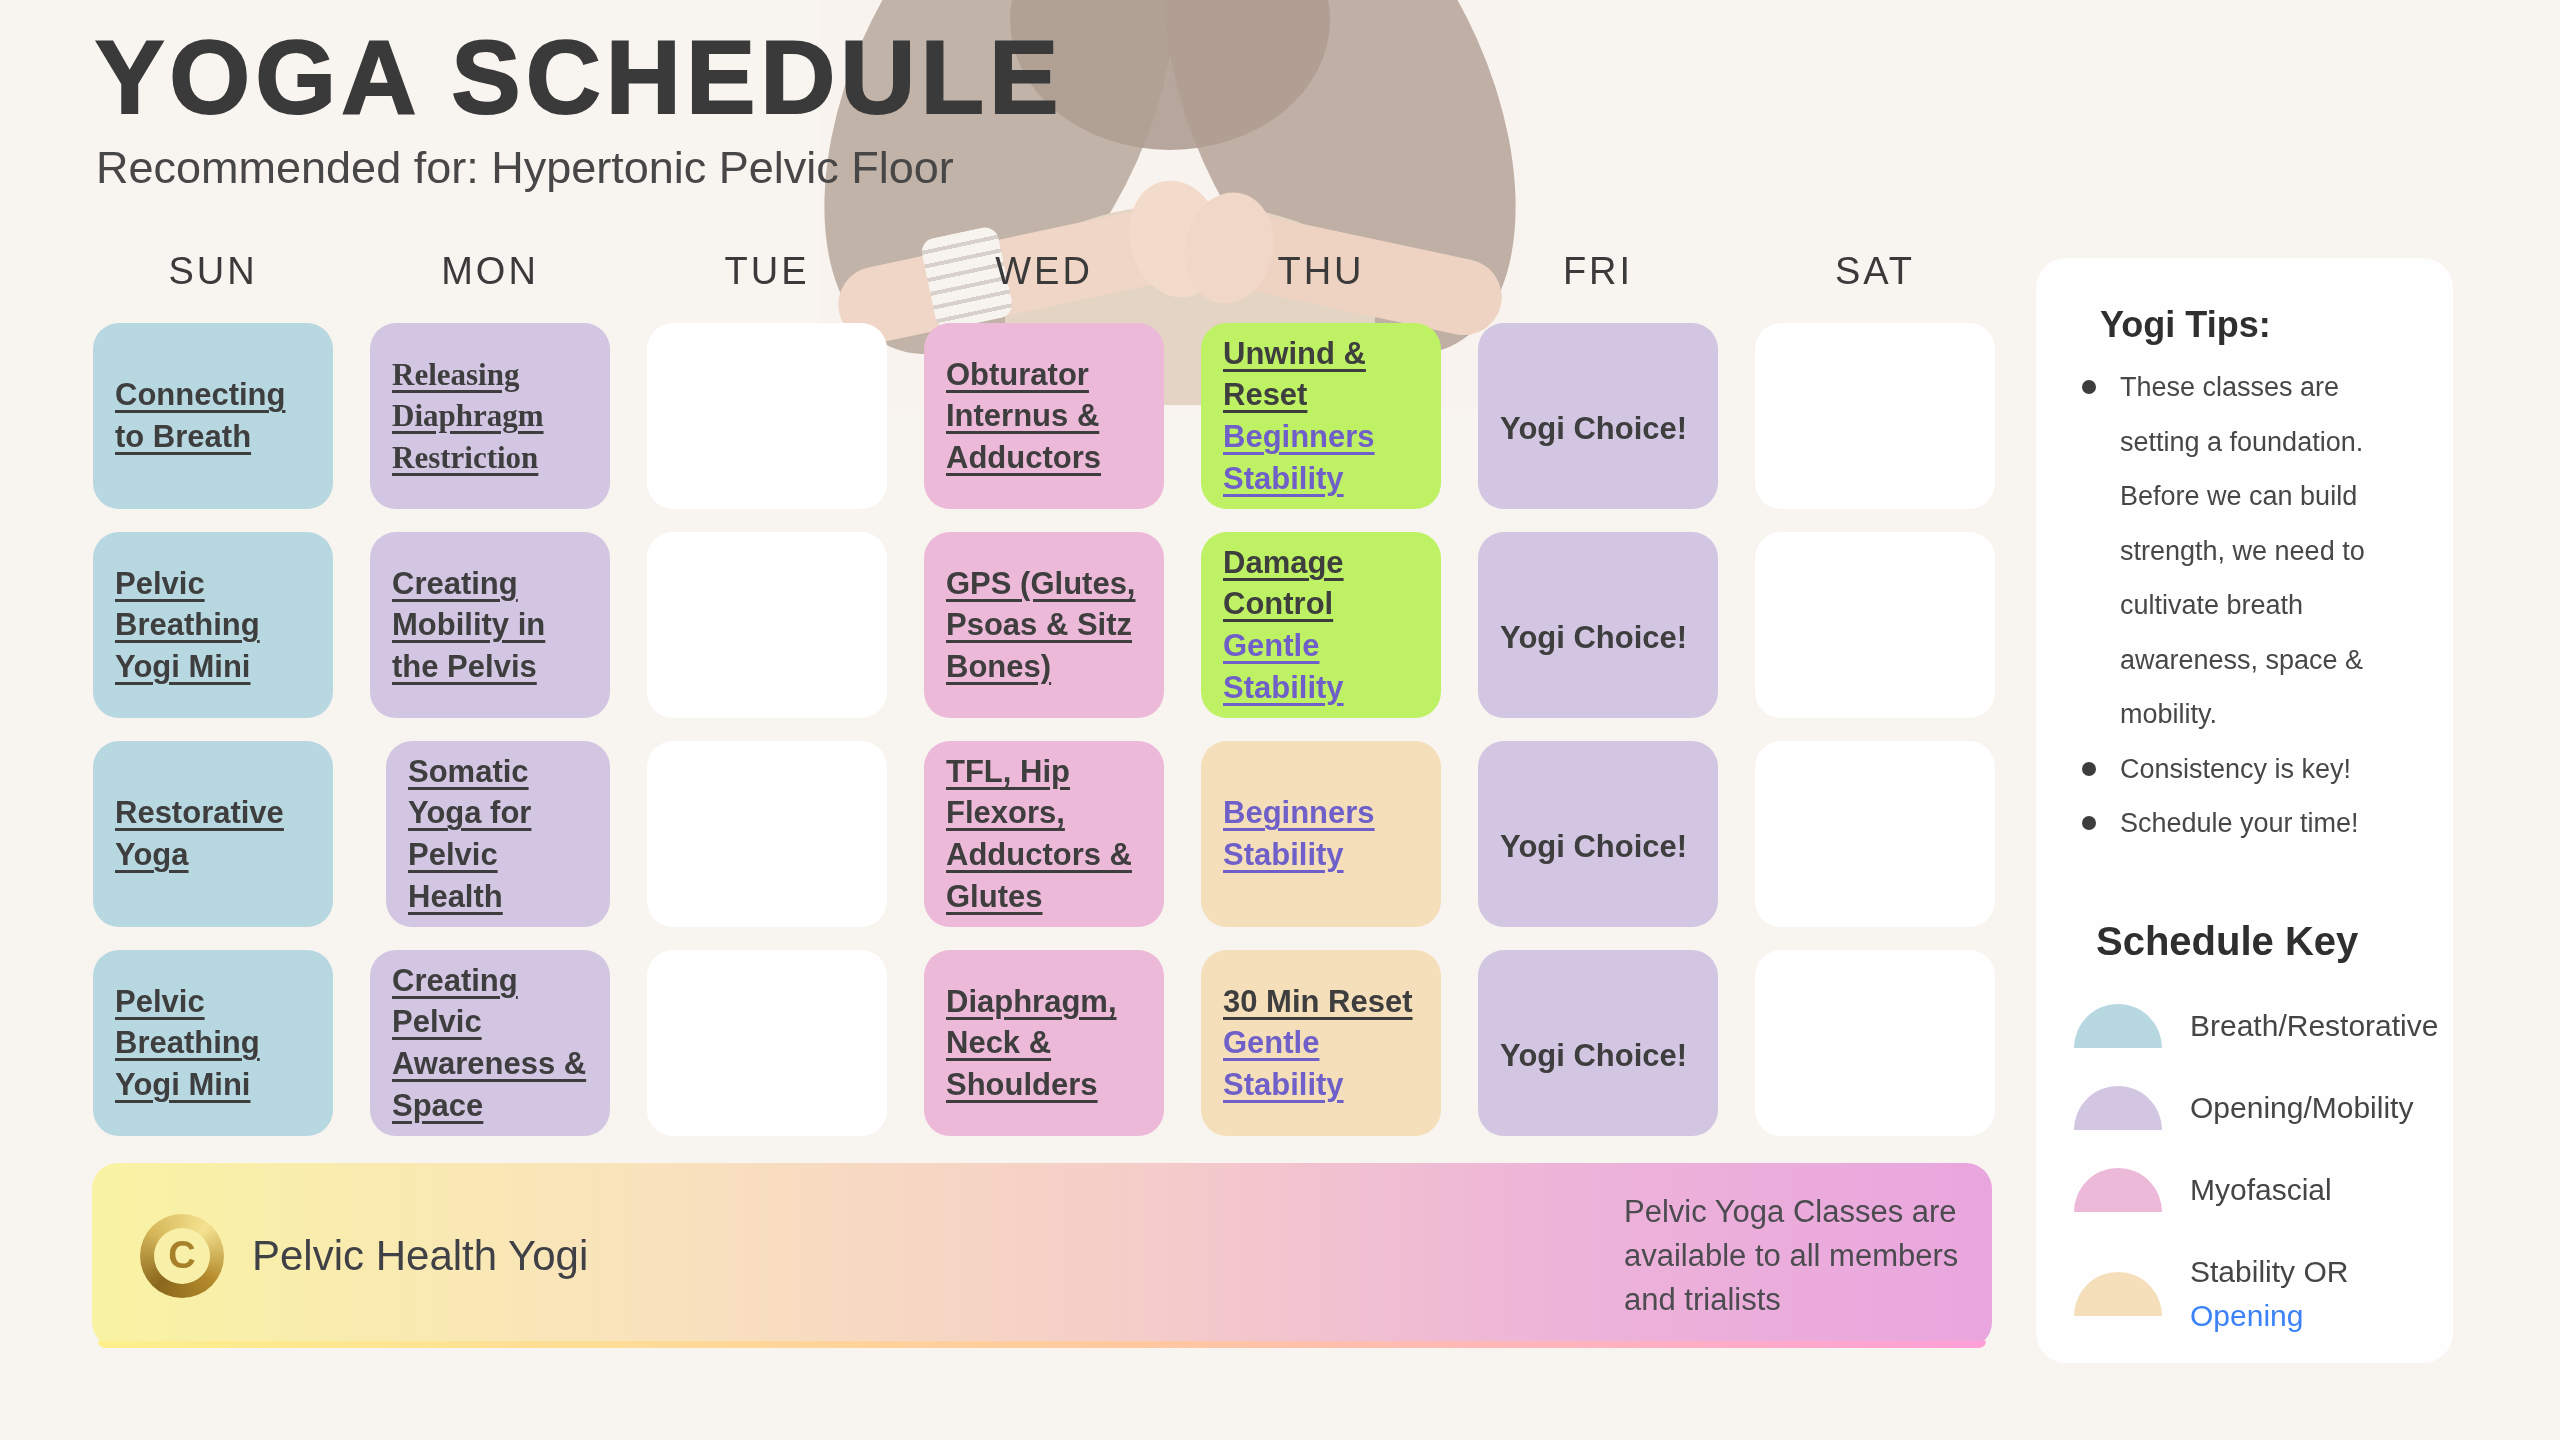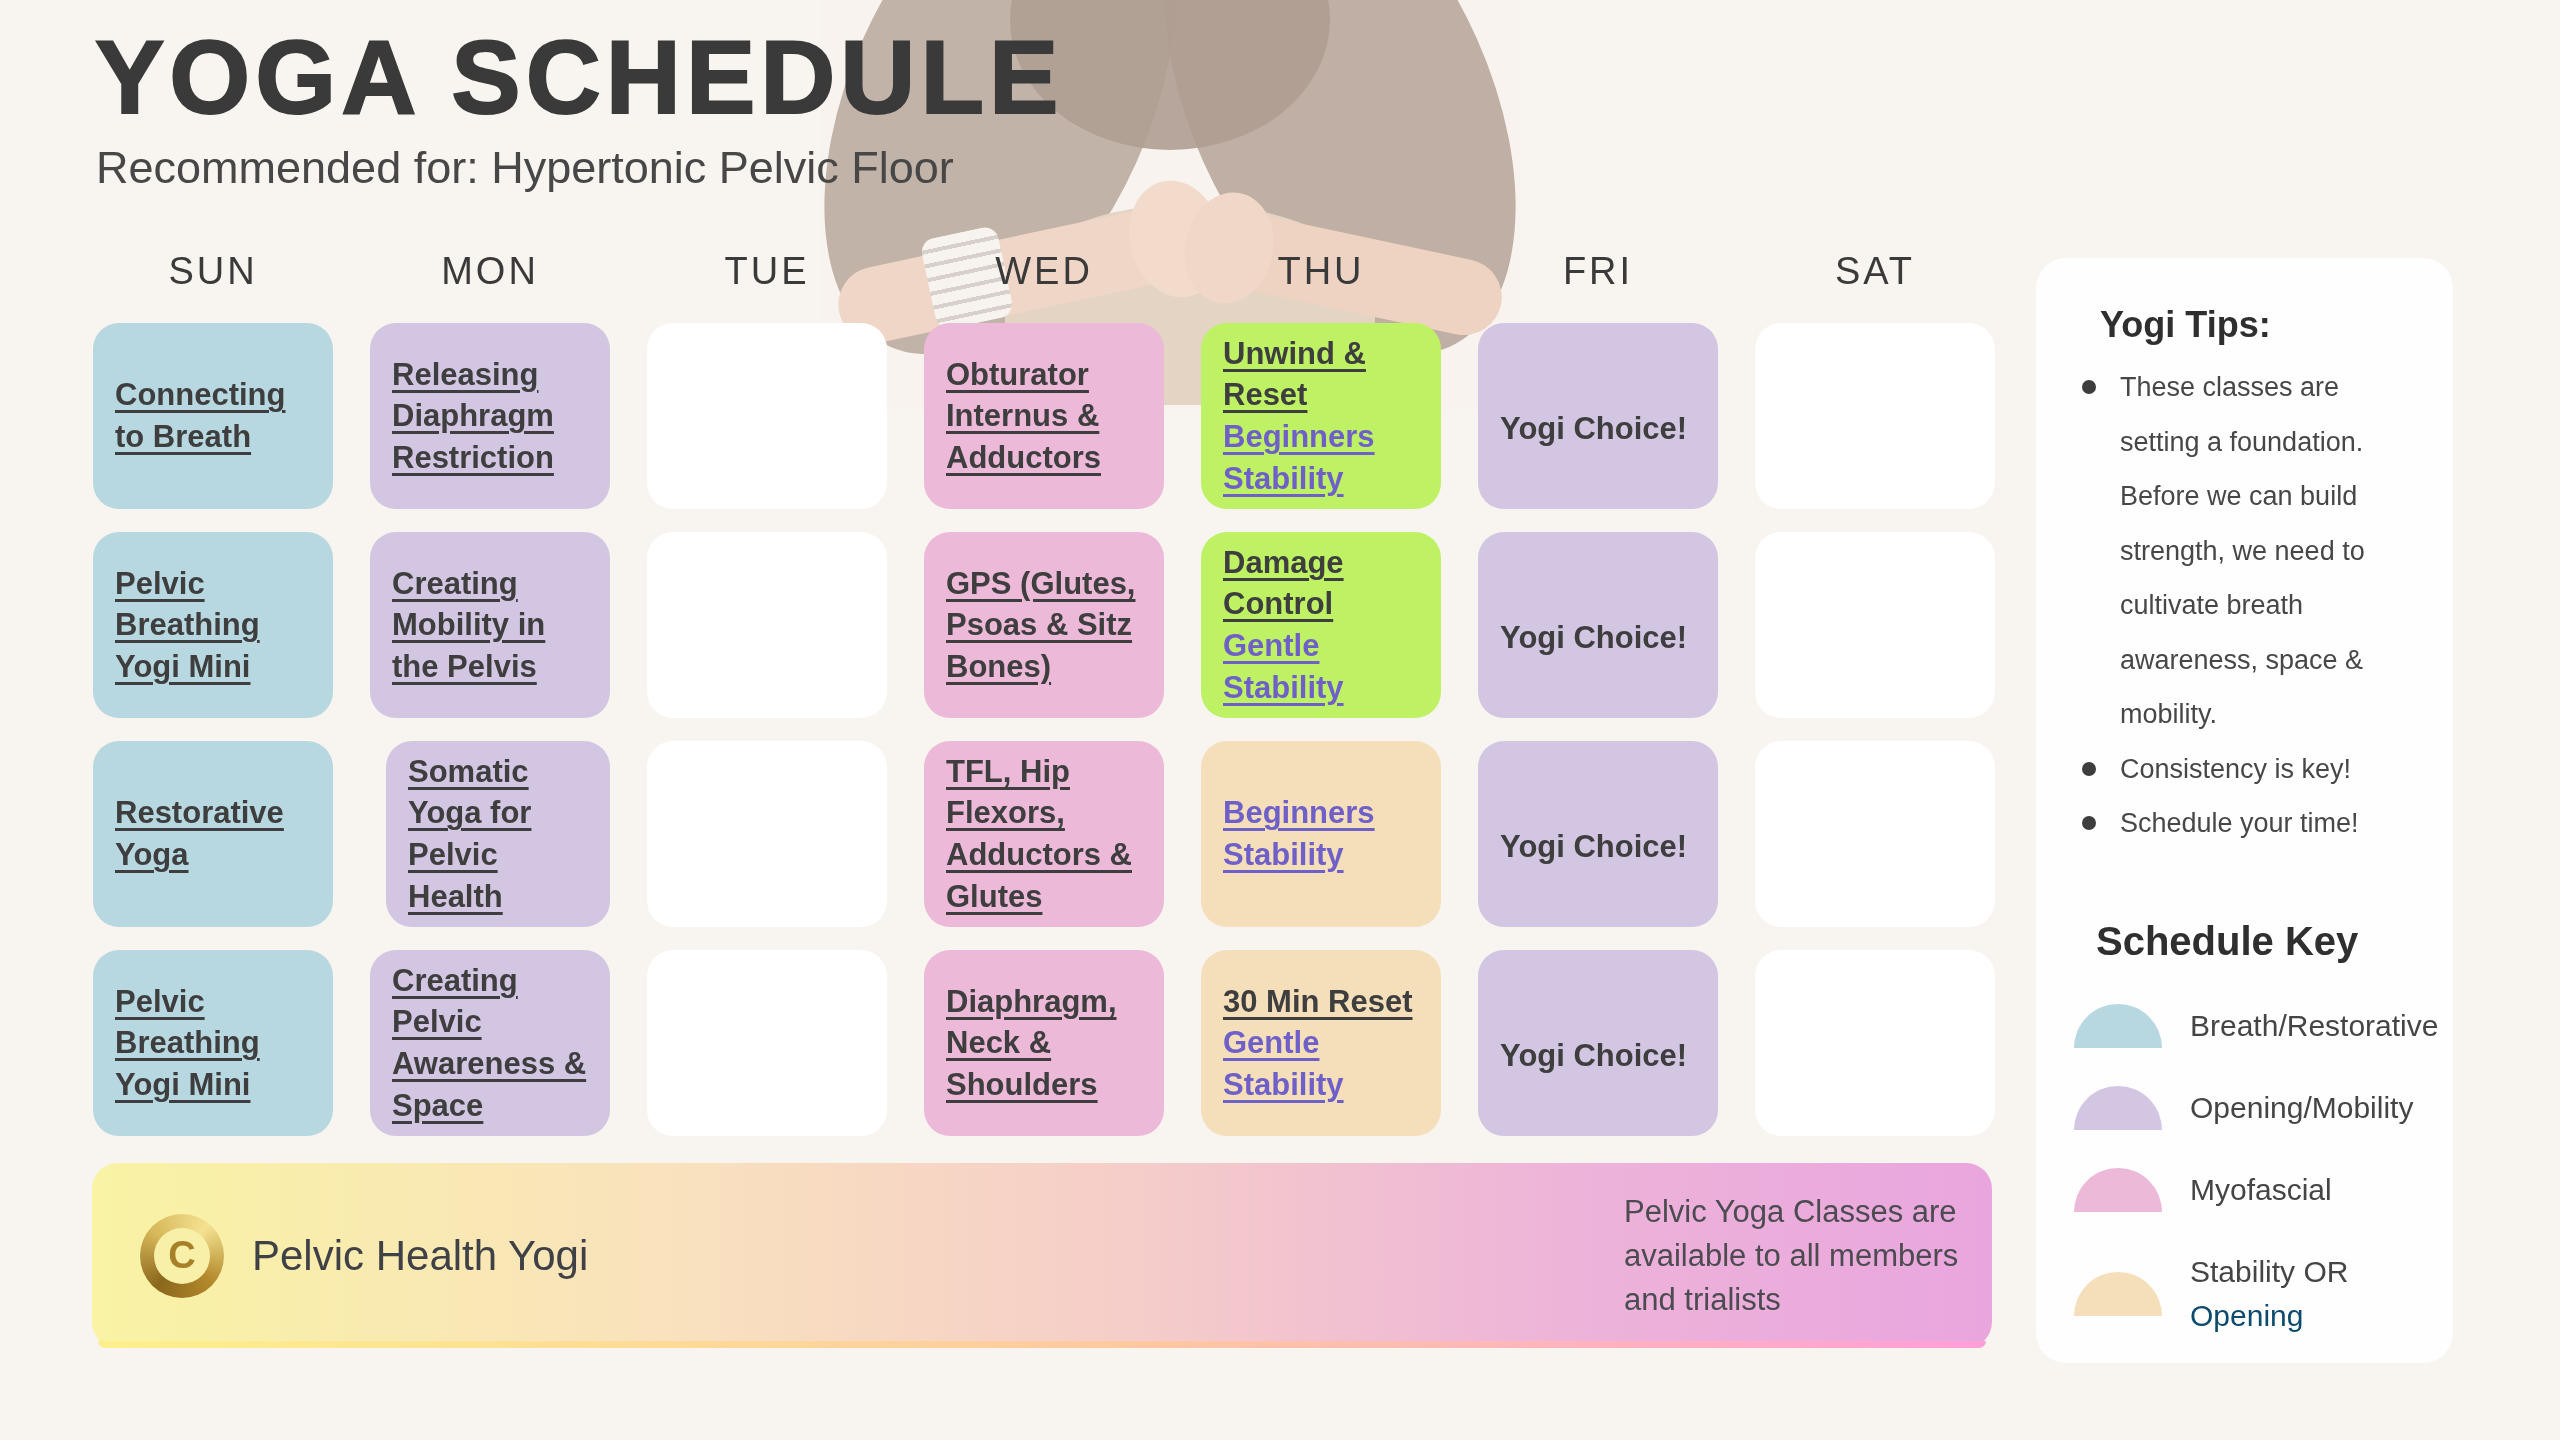--- a/index.html
+++ b/index.html
@@ -51,21 +51,21 @@
   .panel-tips h2{margin:0 0 14px 24px;font-size:36px;color:#2f2f2f;}
   .tips-list{list-style:none;margin:0;padding:0;}
   .tips-list li{position:relative;padding-left:44px;font-size:27px;line-height:2.02;color:#474747;}
   .tips-list li::before{content:'';position:absolute;left:6px;top:20px;width:14px;height:14px;
     border-radius:50%;background:#3d3d3d;}
   .panel-key{top:873px;height:490px;padding:46px 26px 0 38px;}
   .panel-key h2{margin:0 0 40px 22px;font-size:40px;color:#2f2f2f;}
   .legend-item{display:flex;align-items:center;margin-bottom:38px;}
   .swatch{width:88px;height:44px;border-radius:88px 88px 0 0;flex:0 0 auto;margin-right:28px;}
   .legend-label{font-size:30px;color:#454545;line-height:1.45;}
-  .legend-label .purple{color:#0c4a6e;}
+  .legend-label .purple{color:#3b82f6;}
 
   
   .banner{position:absolute;left:92px;top:1163px;width:1900px;height:185px;z-index:1;
     border-radius:26px;
     background:linear-gradient(90deg,#f9f3a3 0%,#f9e2bd 30%,#f5cdc9 55%,#edb3d9 78%,#e9a6de 100%);}
   .banner::after{content:'';position:absolute;left:6px;right:6px;bottom:0;height:7px;
     border-radius:0 0 22px 22px;
     background:linear-gradient(90deg,#fdf08c,#ffc8a0 55%,#ff9fd8 100%);}
   .brand{position:absolute;left:48px;top:50%;transform:translateY(-50%);display:flex;
     align-items:center;gap:28px;}
@@ -104,21 +104,21 @@
       <div class="day">TUE</div>
       <div class="day">WED</div>
       <div class="day">THU</div>
       <div class="day">FRI</div>
       <div class="day">SAT</div>
     </div>
   <div class="grid">
       <div class="cell" style="background: rgb(184, 216, 225);">
         <a>Connecting to Breath</a>
       </div>
-      <div class="cell" style="background: rgb(210, 198, 227);">
+      <div class="cell" style="background: rgb(210, 198, 227); font-family: Liberation Serif, serif;">
         <a>Releasing Diaphragm Restriction</a>
       </div>
       <div class="cell" style="background: rgb(255, 255, 255);"></div>
       <div class="cell" style="background: rgb(236, 185, 216);">
         <a>Obturator Internus &amp; Adductors</a>
       </div>
       <div class="cell" style="background: #bef264;">
         <a>Unwind &amp; Reset</a>
         <a class="purple">Beginners Stability</a>
       </div>

